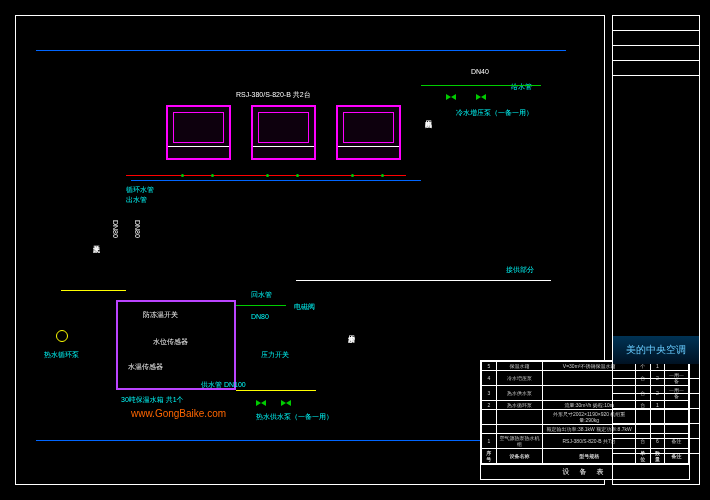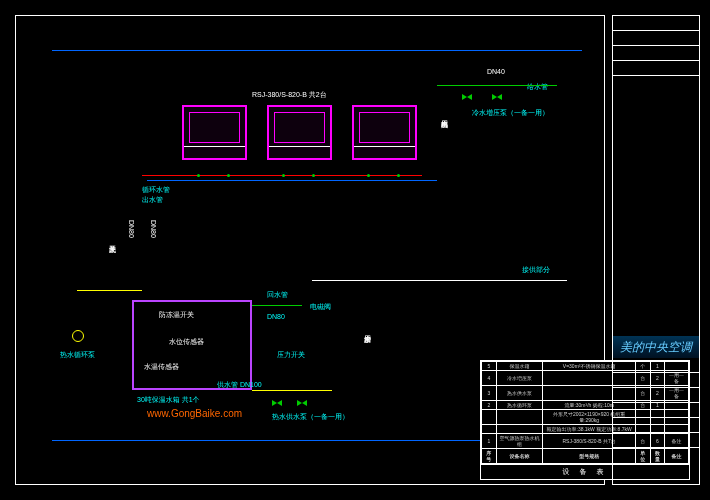--- a/index.html
+++ b/index.html
@@ -1,22 +1,22 @@
 <!DOCTYPE html>
 <html><head>
 <meta charset="utf-8">
 <style>
 *{margin:0;padding:0;box-sizing:border-box}
 body{background:#1a1a1a;font-family:"Microsoft YaHei",sans-serif;overflow:hidden}
 .canvas{width:710px;height:500px;background:#000;position:relative;color:#fff;font-size:7px}
 .frame-outer{position:absolute;border:1px solid #fff}
 .frame-main{left:15px;top:15px;width:590px;height:470px}
 .title-block{position:absolute;right:10px;top:15px;width:88px;height:470px;border:1px solid #fff}
-.tb-logo{height:22px;background:linear-gradient(#003355,#001122);display:flex;align-items:center;justify-content:center;font-size:12px;color:#6cf;font-style:italic}
-.schematic{position:absolute;left:42px;top:30px;width:560px;height:440px}
+.tb-logo{height:28px;background:linear-gradient(#003355,#001122);display:flex;align-items:center;justify-content:center;font-size:10px;color:#6cf;}
+.schematic{position:absolute;left:26px;top:30px;width:560px;height:440px}
 .unit{position:absolute;width:65px;height:55px;border:2px solid #f0f;background:rgba(255,0,255,0.05)}
 .unit::before{content:"";position:absolute;left:5px;right:5px;top:5px;bottom:15px;border:1px solid #f0f}
 .unit .base{position:absolute;bottom:0;left:0;right:0;height:12px;border-top:1px solid #fff}
 .pipe-red{position:absolute;background:#f00;height:1px}
 .pipe-blue{position:absolute;background:#06f;height:1px}
 .pipe-green{position:absolute;background:#0c0;height:1px}
 .pipe-white{position:absolute;background:#fff;height:1px}
 .pipe-yellow{position:absolute;background:#ff0;height:1px}
 .pipe-v{width:1px!important;height:auto!important}
 .tank{position:absolute;width:120px;height:90px;border:2px solid #b4f}

